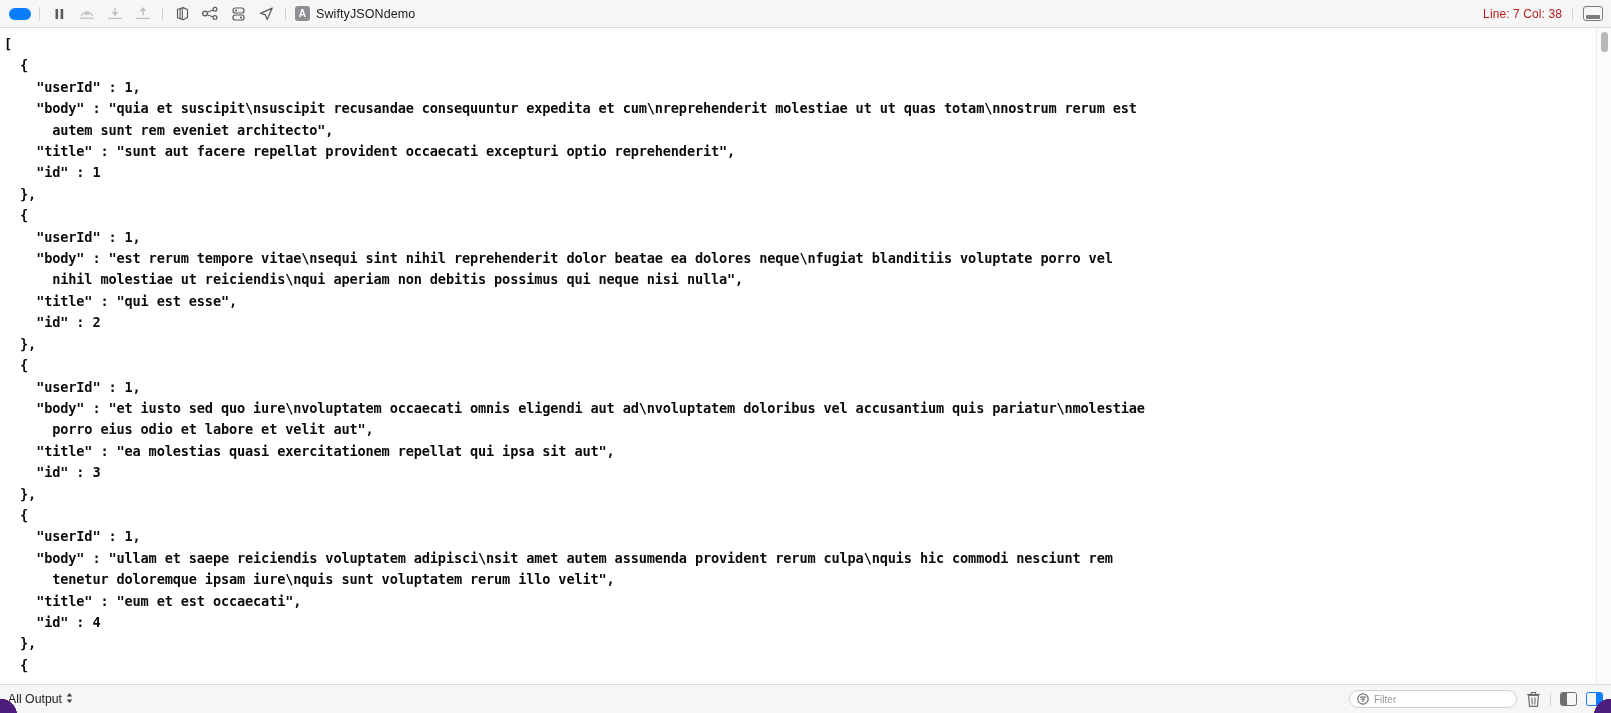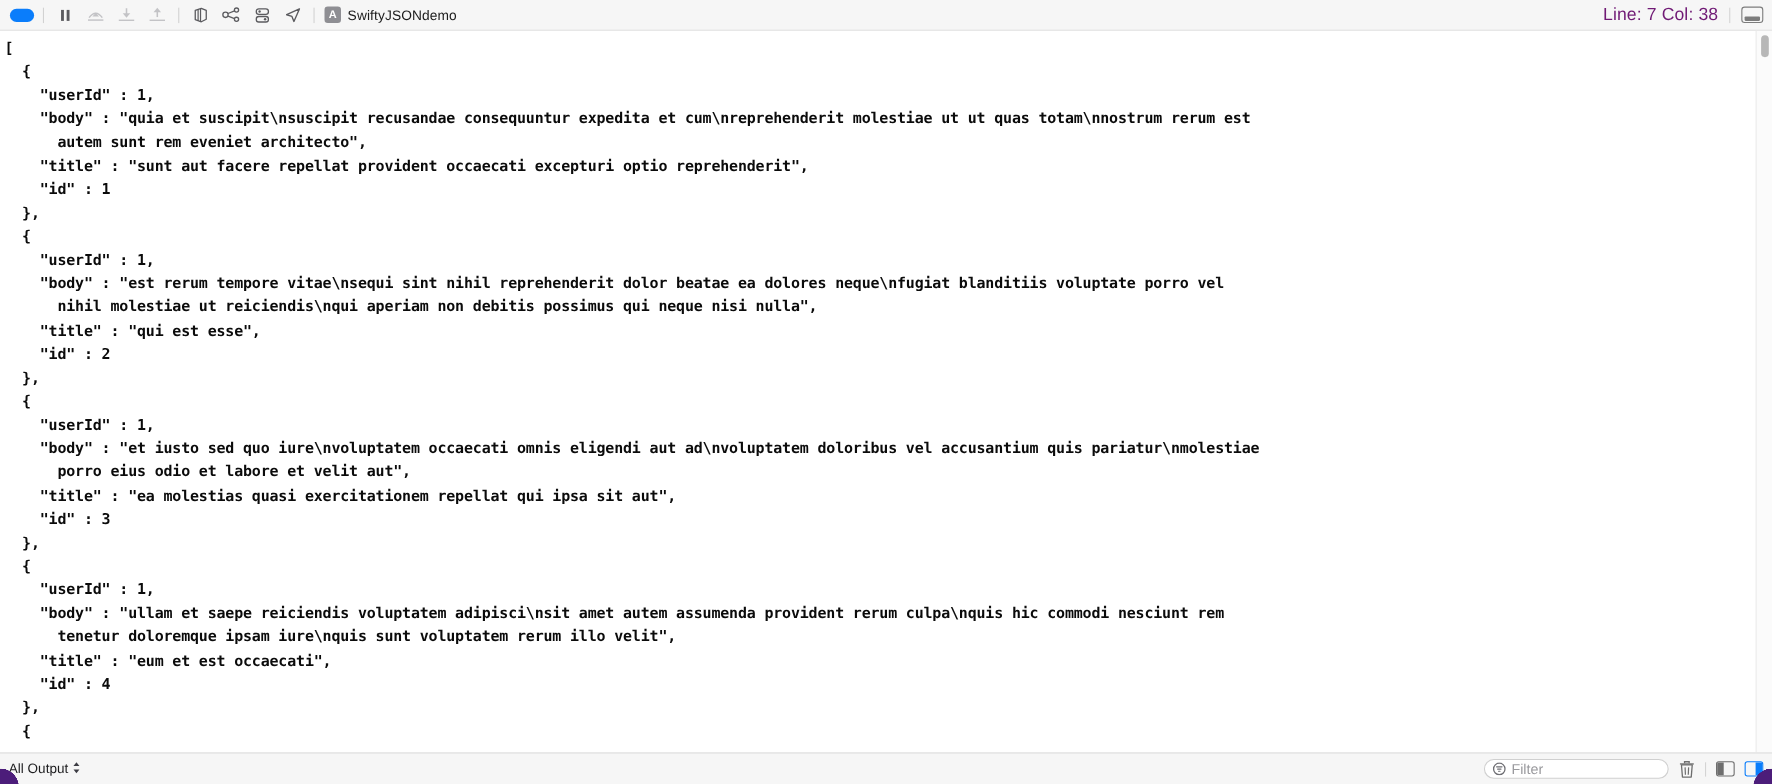--- a/index.html
+++ b/index.html
@@ -61,22 +61,22 @@
     width: 15px; height: 15px;
     border-radius: 3px;
     background: #8e8e93;
     display: flex; align-items: center; justify-content: center;
     color: #ffffff;
     font-size: 10px;
     font-weight: bold;
     line-height: 1;
   }
   .line-col {
-    font-size: 16px;
-    color: #701a75;
+    font-size: 12px;
+    color: #b91c1c;
     letter-spacing: .1px;
     white-space: nowrap;
   }
   .vdiv { width: 1px; height: 14px; background: #d4d4d4; }
   .panel-toggle {
     width: 20px; height: 15px;
     border: 1.4px solid #7c7c7c;
     border-radius: 3px;
     position: relative;
   }
@@ -170,21 +170,21 @@
     height: 18px;
     border: 1px solid #d0d0d0;
     border-radius: 9px;
     background: #ffffff;
     display: flex;
     align-items: center;
     gap: 5px;
     padding: 0 7px;
   }
   .filter-placeholder {
-    font-size: 13px;
+    font-size: 10px;
     color: #9a9a9e;
   }
   .bb-icon { display: flex; align-items: center; justify-content: center; }
   .split-btn {
     width: 17px; height: 14px;
     border: 1.4px solid #6e6e6e;
     border-radius: 2.5px;
     position: relative;
     overflow: hidden;
   }

